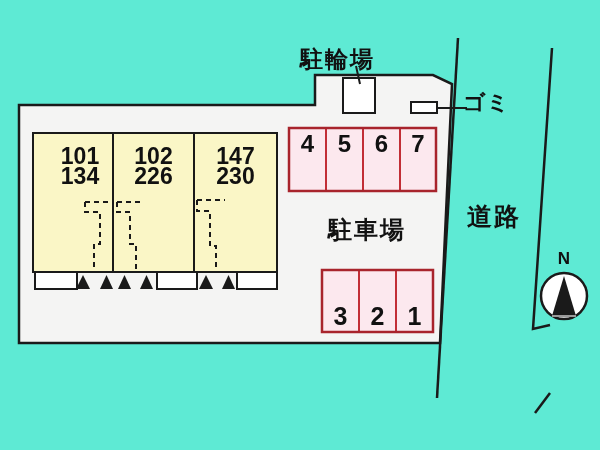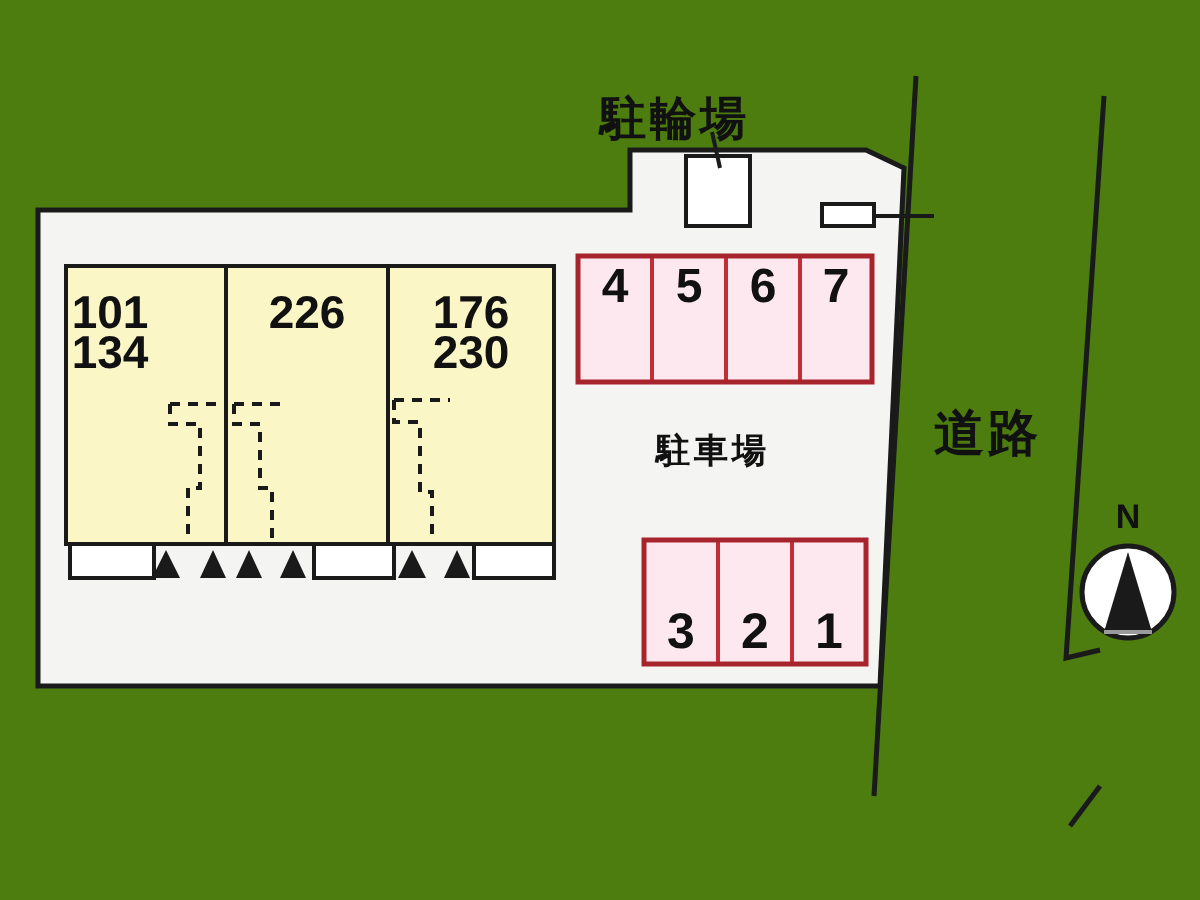--- a/index.html
+++ b/index.html
@@ -1,32 +1,32 @@
 <!DOCTYPE html>
 <html><head>
 <meta charset="utf-8">
 <style>
   html,body{margin:0;padding:0;background:#fff;}
   #canvas{
-    position:relative;width:600px;height:450px;background:#4d7c0f;
+    position:relative;width:600px;height:450px;background:#5eead4;
     font-family:"Liberation Sans","DejaVu Sans",sans-serif;color:#111;
     overflow:hidden;
   }
   #plan-svg{position:absolute;left:0;top:0;}
   .lbl{position:absolute;white-space:nowrap;color:#111;}
   .jp{font-weight:bold;}
   .lbl-bicycle{left:300px;top:44px;font-size:23px;letter-spacing:2px;}
   .lbl-garbage{left:463px;top:91px;font-size:22px;line-height:24px;letter-spacing:1px;}
   .lbl-garbage span{display:block;}
   .lbl-road{left:467px;top:200px;font-size:25px;letter-spacing:2px;}
-  .lbl-parkinglot{left:328px;top:214px;font-size:17px;letter-spacing:2px;}
+  .lbl-parkinglot{left:328px;top:214px;font-size:24px;letter-spacing:2px;}
   .lbl-north{left:549px;top:249px;width:30px;text-align:center;font-size:17px;font-weight:bold;}
   .unit-label{position:absolute;top:146px;text-align:center;font-size:23px;font-weight:bold;line-height:20px;}
   .unit-label span{display:block;}
-  .u1{left:15px;width:80px;text-align:center;}
+  .u1{left:40px;width:80px;text-align:center;}
   .u2{left:113px;width:81px;}
   .u3{left:194px;width:83px;}
   .space-num{position:absolute;text-align:center;font-weight:bold;}
   .top-num{top:130px;font-size:24px;}
   .bot-num{top:302px;font-size:25px;}
   .s4{left:289px;width:37px;} .s5{left:326px;width:37px;}
   .s6{left:363px;width:37px;} .s7{left:400px;width:36px;}
   .s3{left:322px;width:37px;} .s2{left:359px;width:37px;} .s1{left:396px;width:37px;}
 </style>
 </head>
@@ -79,37 +79,39 @@
     <rect x="322" y="270" width="111" height="62" fill="none" stroke="#a8242c" stroke-width="2.5"></rect>
 
     <circle cx="564" cy="296" r="23" fill="#ffffff" stroke="#1a1a1a" stroke-width="2.5"></circle>
     <polygon points="564,276 552,316 576,316" fill="#1a1a1a"></polygon>
     <line x1="552" y1="316" x2="576" y2="316" stroke="#9a9a9a" stroke-width="2"></line>
   </svg>
 
   <div class="lbl jp lbl-bicycle">駐輪場</div>
 
   <div class="lbl jp lbl-garbage">
+    <span>ゴミ</span>
   </div>
 
   <div class="lbl jp lbl-road">道路</div>
 
   <div class="lbl jp lbl-parkinglot">駐車場</div>
 
   <div class="lbl lbl-north">N</div>
 
   <div class="unit-label u1">
     <span>101</span>
     <span>134</span>
   </div>
   <div class="unit-label u2">
+    <span>102</span>
     <span>226</span>
   </div>
   <div class="unit-label u3">
-    <span>176</span>
+    <span>147</span>
     <span>230</span>
   </div>
 
   <div class="space-num top-num s4">4</div>
   <div class="space-num top-num s5">5</div>
   <div class="space-num top-num s6">6</div>
   <div class="space-num top-num s7">7</div>
 
   <div class="space-num bot-num s3">3</div>
   <div class="space-num bot-num s2">2</div>

